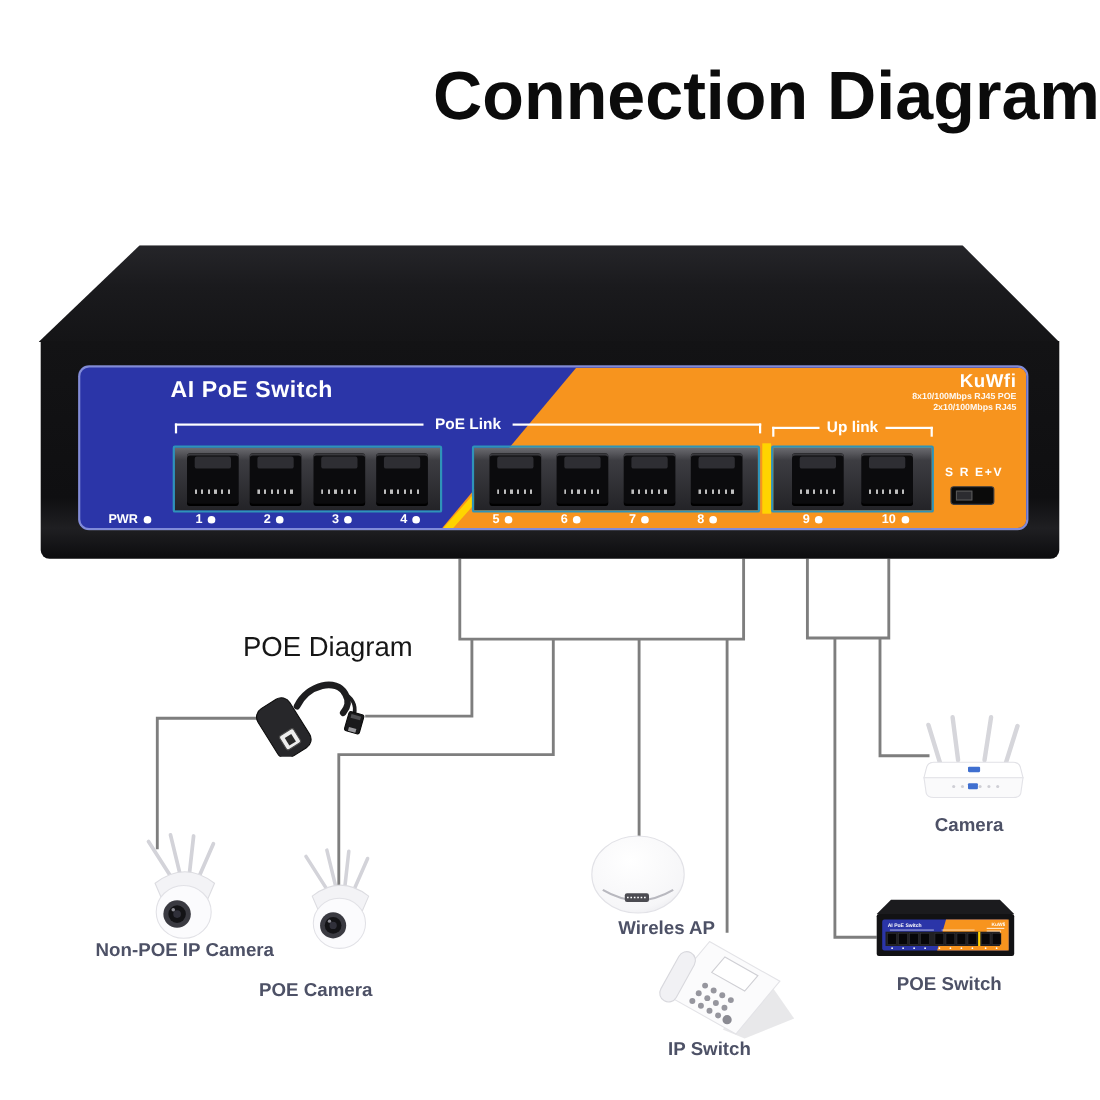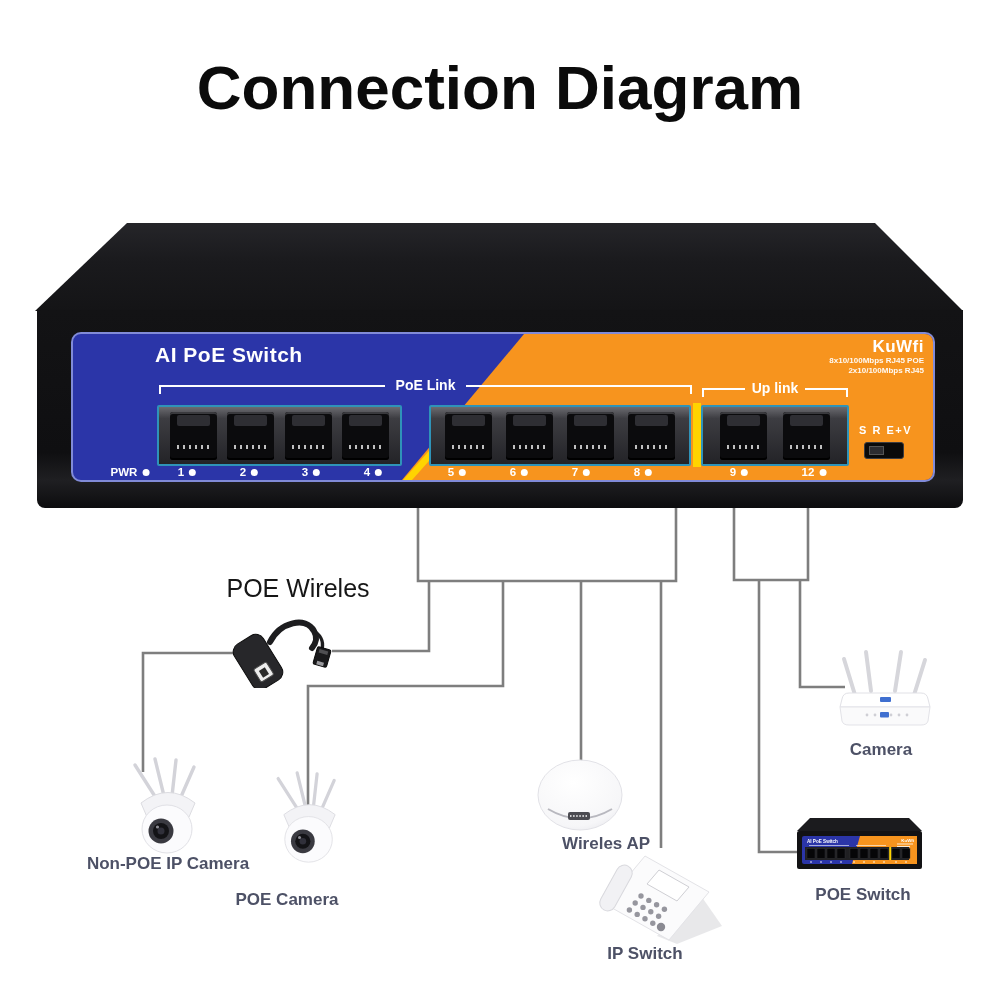--- a/index.html
+++ b/index.html
@@ -1,21 +1,21 @@
 <!DOCTYPE html>
 <html style="--panel_blue: #2b35a8; --panel_orange: #f7941e; --accent_yellow: #ffd400; --wire_gray: #7e7e7e; --device_label: #4d5166; --port_border_teal: #2f93b8;"><head>
 <meta charset="utf-8">
 <style>
   html,body{margin:0;padding:0;background:#fff;}
   .stage{position:relative;width:1000px;height:1000px;background:#fff;overflow:hidden;
          font-family:"Liberation Sans",sans-serif;}
   .abs{position:absolute;}
 
   
-  .title{position:absolute;top:52px;left:0;right:0;text-align:center;
+  .title{position:absolute;top:52px;left:0;right:0;text-align:right;
          font-size:62px;font-weight:bold;color:#0b0b0b;letter-spacing:0px;}
 
   
   svg.wires{position:absolute;left:0;top:0;z-index:2;}
   svg.wires path{fill:none;stroke:var(--wire_gray,#7e7e7e);stroke-width:2.6px;}
 
   
   .switch{position:absolute;left:35px;top:220px;width:928px;height:290px;z-index:3;}
   .top-face{position:absolute;left:0;top:0;width:928px;height:92px;
             background:linear-gradient(180deg,#26262a 0%,#1a1a1d 45%,#141416 100%);
@@ -143,21 +143,21 @@
         <div class="jack"></div>
         <div class="jack"></div>
         <div class="jack"></div>
         <div class="jack"></div>
       </div>
       <div class="pblock block3">
         <div class="jack"></div>
         <div class="jack"></div>
       </div>
 
-      <span class="plabel" style="left:57px">
+      <span class="plabel" style="left:45px">
           <span>PWR</span>
           <i></i>
         </span>
       <span class="plabel" style="left:114px">
           <span>1</span>
           <i></i>
         </span>
       <span class="plabel" style="left:176px">
           <span>2</span>
           <i></i>
@@ -184,30 +184,30 @@
         </span>
       <span class="plabel" style="left:570px">
           <span>8</span>
           <i></i>
         </span>
       <span class="plabel" style="left:666px">
           <span>9</span>
           <i></i>
         </span>
       <span class="plabel" style="left:741px">
-          <span>12</span>
+          <span>10</span>
           <i></i>
         </span>
 
       <div class="sre">S R E+V</div>
       <div class="slide"></div>
     </div>
   </div>
 
-  <div class="splitter-label" style="left:298px;top:574px;">POE Wireles</div>
+  <div class="splitter-label" style="left:298px;top:574px;">POE Diagram</div>
   <svg class="abs dev" style="left:232px;top:608px;" width="112" height="80" viewBox="0 0 112 80">
     <path d="M38 34 C 48 14, 74 8, 82 23 C 86 30, 84 35, 80 40" stroke="#1d1d1f" stroke-width="6" fill="none" stroke-linecap="round"></path>
     <path d="M80 22 C 88 26, 92 33, 90 41" stroke="#1d1d1f" stroke-width="3.5" fill="none" stroke-linecap="round"></path>
     <g transform="rotate(-32 26 54)">
       <rect x="9" y="28" width="34" height="52" rx="9" fill="#27272a" stroke="#0d0d0d"></rect>
       <rect x="18" y="58" width="15" height="15" rx="2" fill="#ededed" stroke="#4a4a4a"></rect>
       <rect x="22" y="62" width="7" height="8" fill="#2a2a2a"></rect>
     </g>
     <g transform="rotate(16 90 49)">
       <rect x="83" y="40" width="14" height="18" rx="2" fill="#19191b" stroke="#0b0b0b"></rect>

